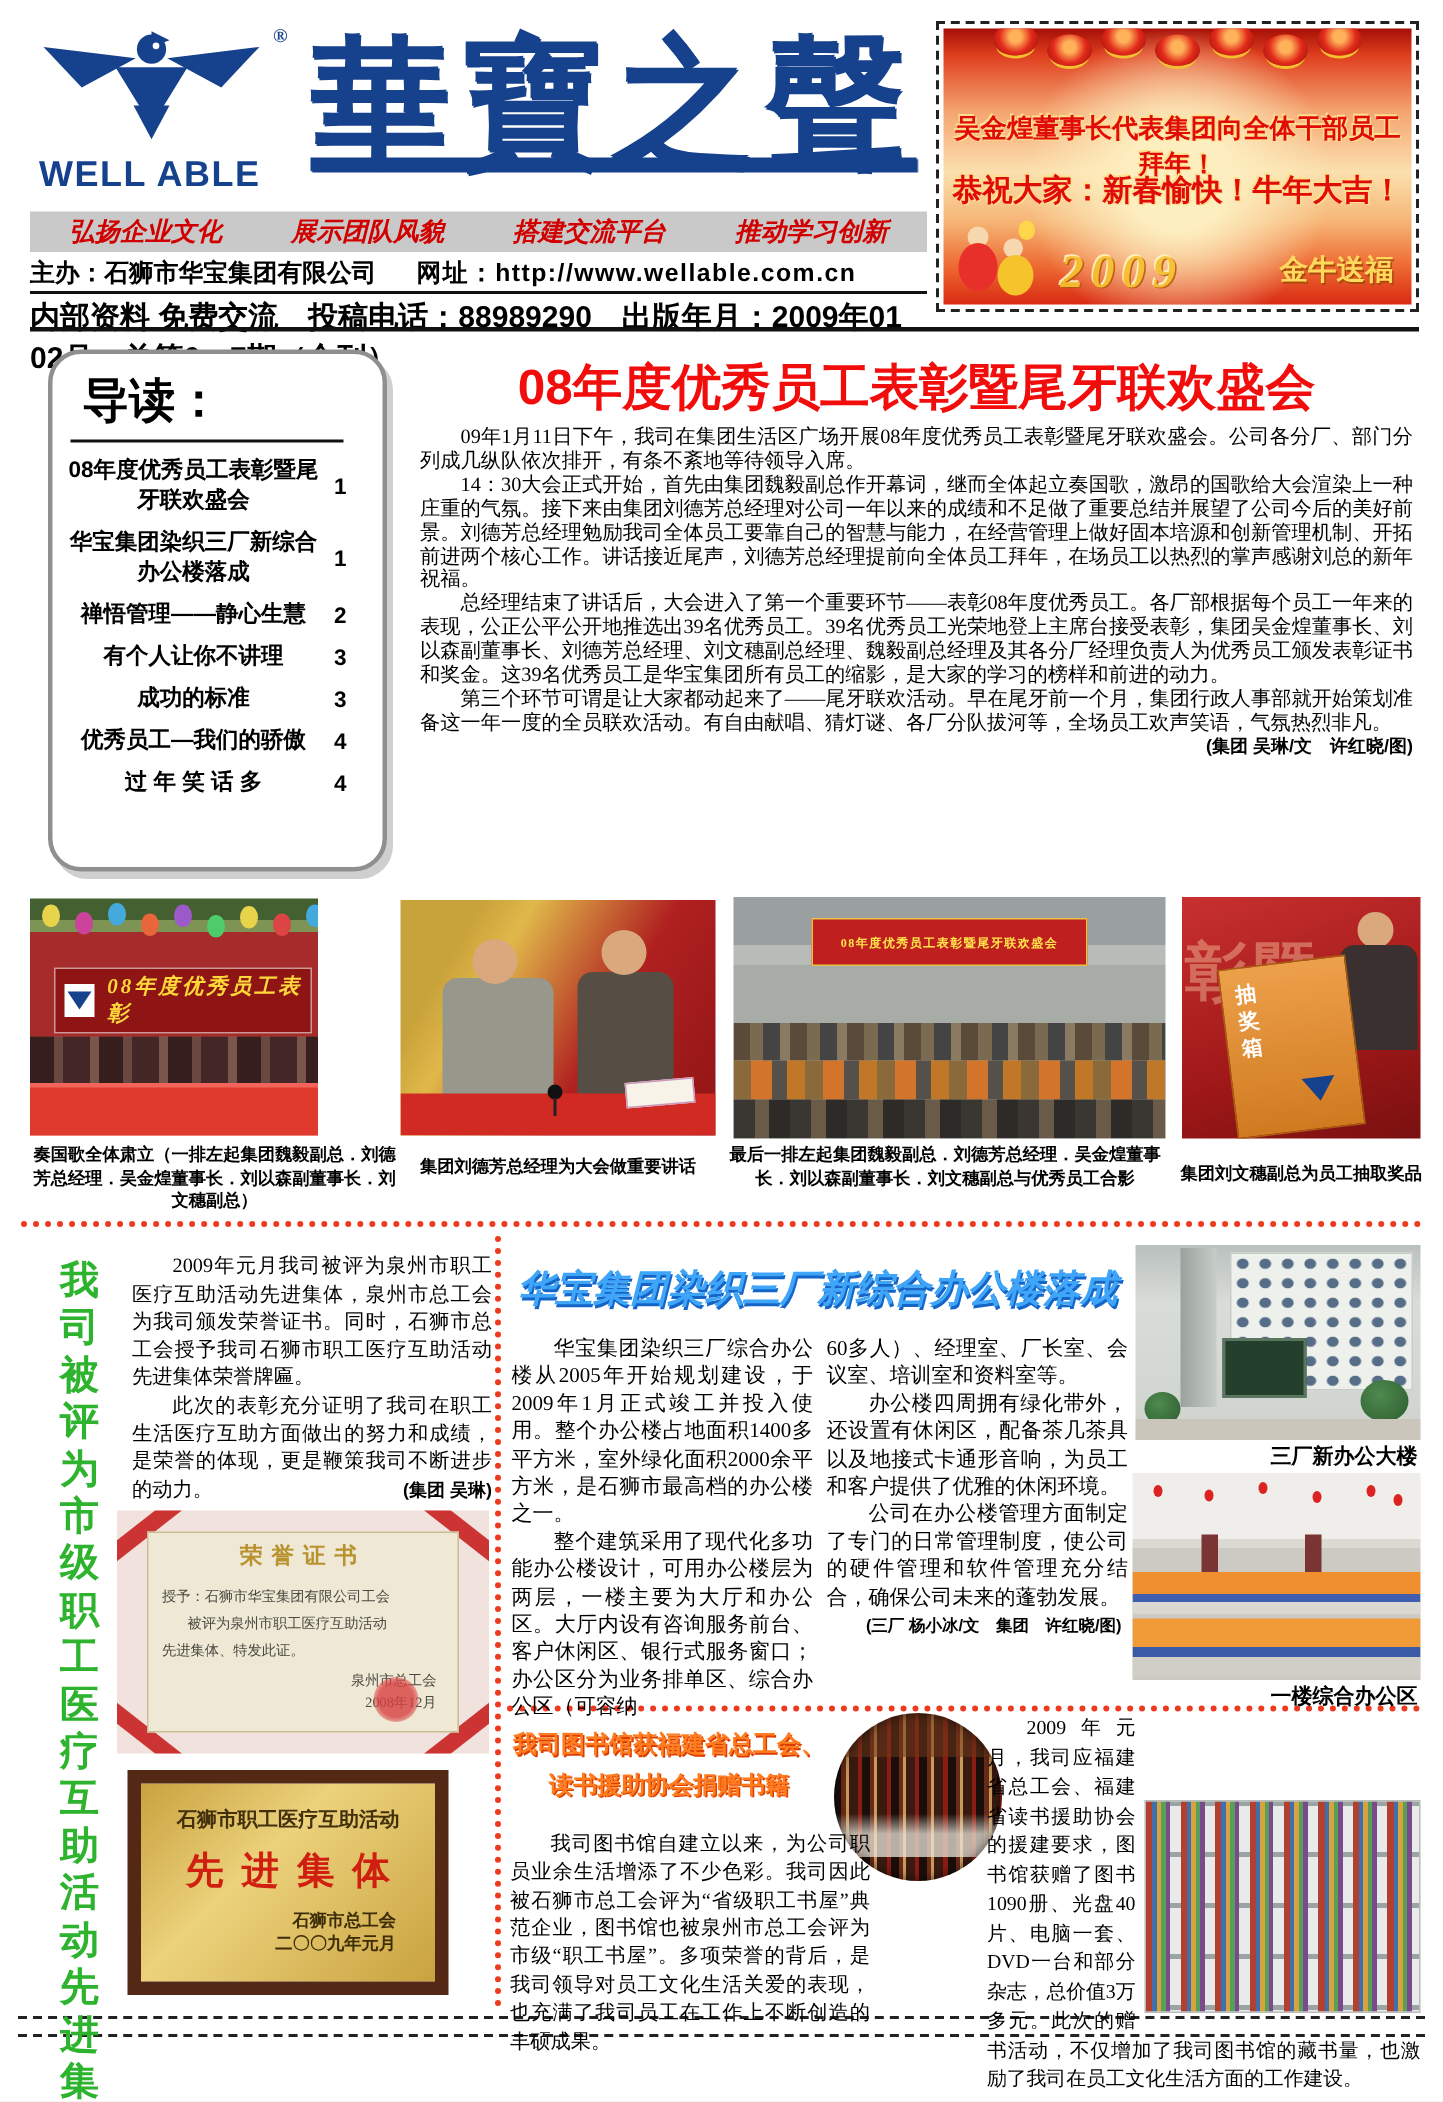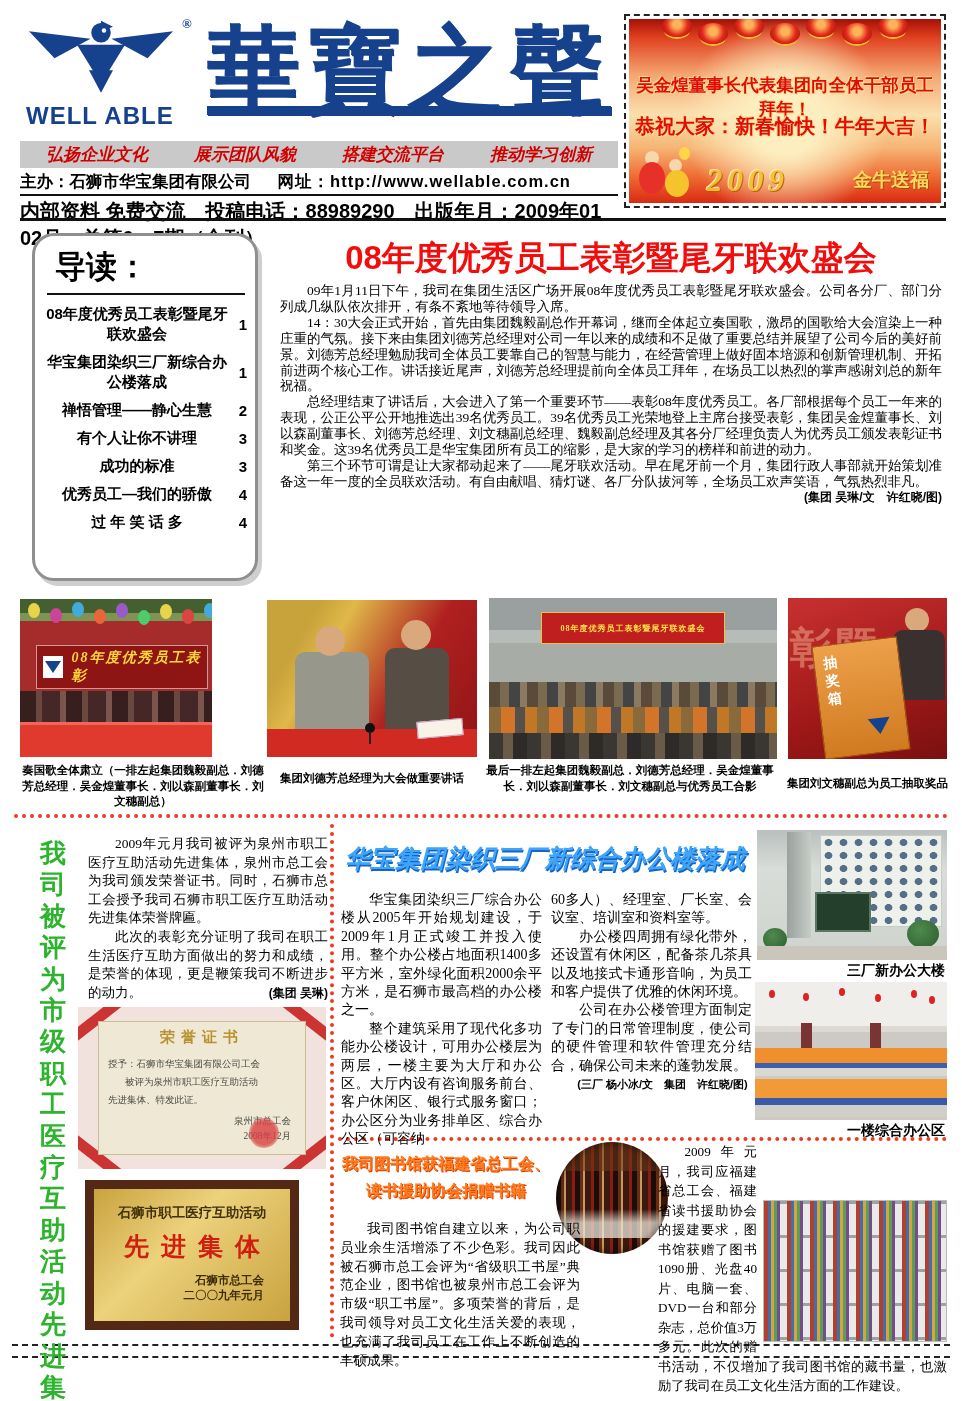--- a/index.html
+++ b/index.html
@@ -47,21 +47,21 @@
   .kids{position:absolute;left:6px;bottom:2px;width:58px;height:54px;}
   .kids span{position:absolute;border-radius:50%;}
   .k-head1{left:10px;top:4px;width:14px;height:14px;background:#f6d7ae;}
   .k-body1{left:4px;top:15px;width:26px;height:32px;background:#e8302a;border-radius:42%;}
   .k-head2{left:34px;top:12px;width:13px;height:13px;background:#f6d7ae;}
   .k-body2{left:30px;top:23px;width:24px;height:27px;background:#f5c42c;border-radius:42%;}
   .k-lant{left:44px;top:0;width:11px;height:13px;background:#ffd54a;}
 
   
   .guide{left:32px;top:233px;width:226px;height:348px;border:3px solid #8f8f8f;border-radius:22px;
-         box-shadow:4px 5px 0 #cfcfcf;padding:10px 8px 0 10px;box-sizing:border-box;background:#fff;}
+         box-shadow:4px 5px 0 #cfcfcf;padding:10px 24px 0 10px;box-sizing:border-box;background:#fff;}
   .g-title{font-weight:bold;font-size:31px;padding-left:10px;
            font-family:"Liberation Sans","DejaVu Sans",sans-serif;}
   .g-rule{height:2px;background:#111;margin:5px 2px 9px;}
   .g-item{display:flex;align-items:center;margin:8px 0;
           font-family:"Liberation Sans","DejaVu Sans",sans-serif;}
   .g-item .lbl{flex:1;text-align:center;font-weight:bold;font-size:15px;line-height:20px;}
   .g-item .pg{width:18px;text-align:right;font-weight:bold;font-size:15px;}
 
   
   .a1-title{left:278px;top:236px;width:666px;text-align:center;font-weight:bold;font-size:33px;

